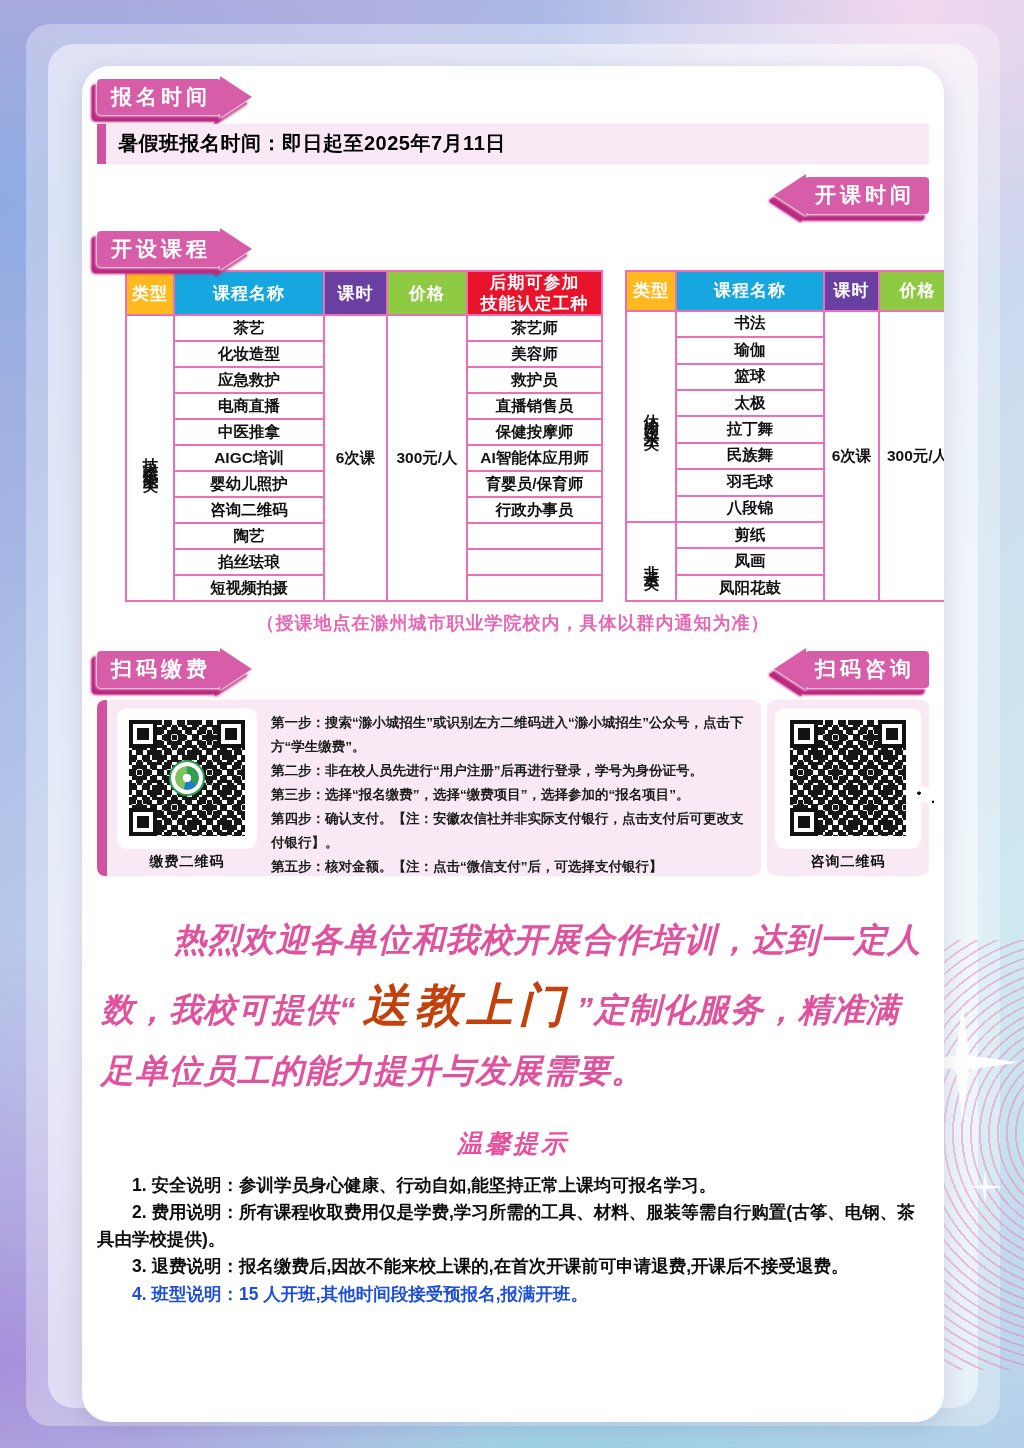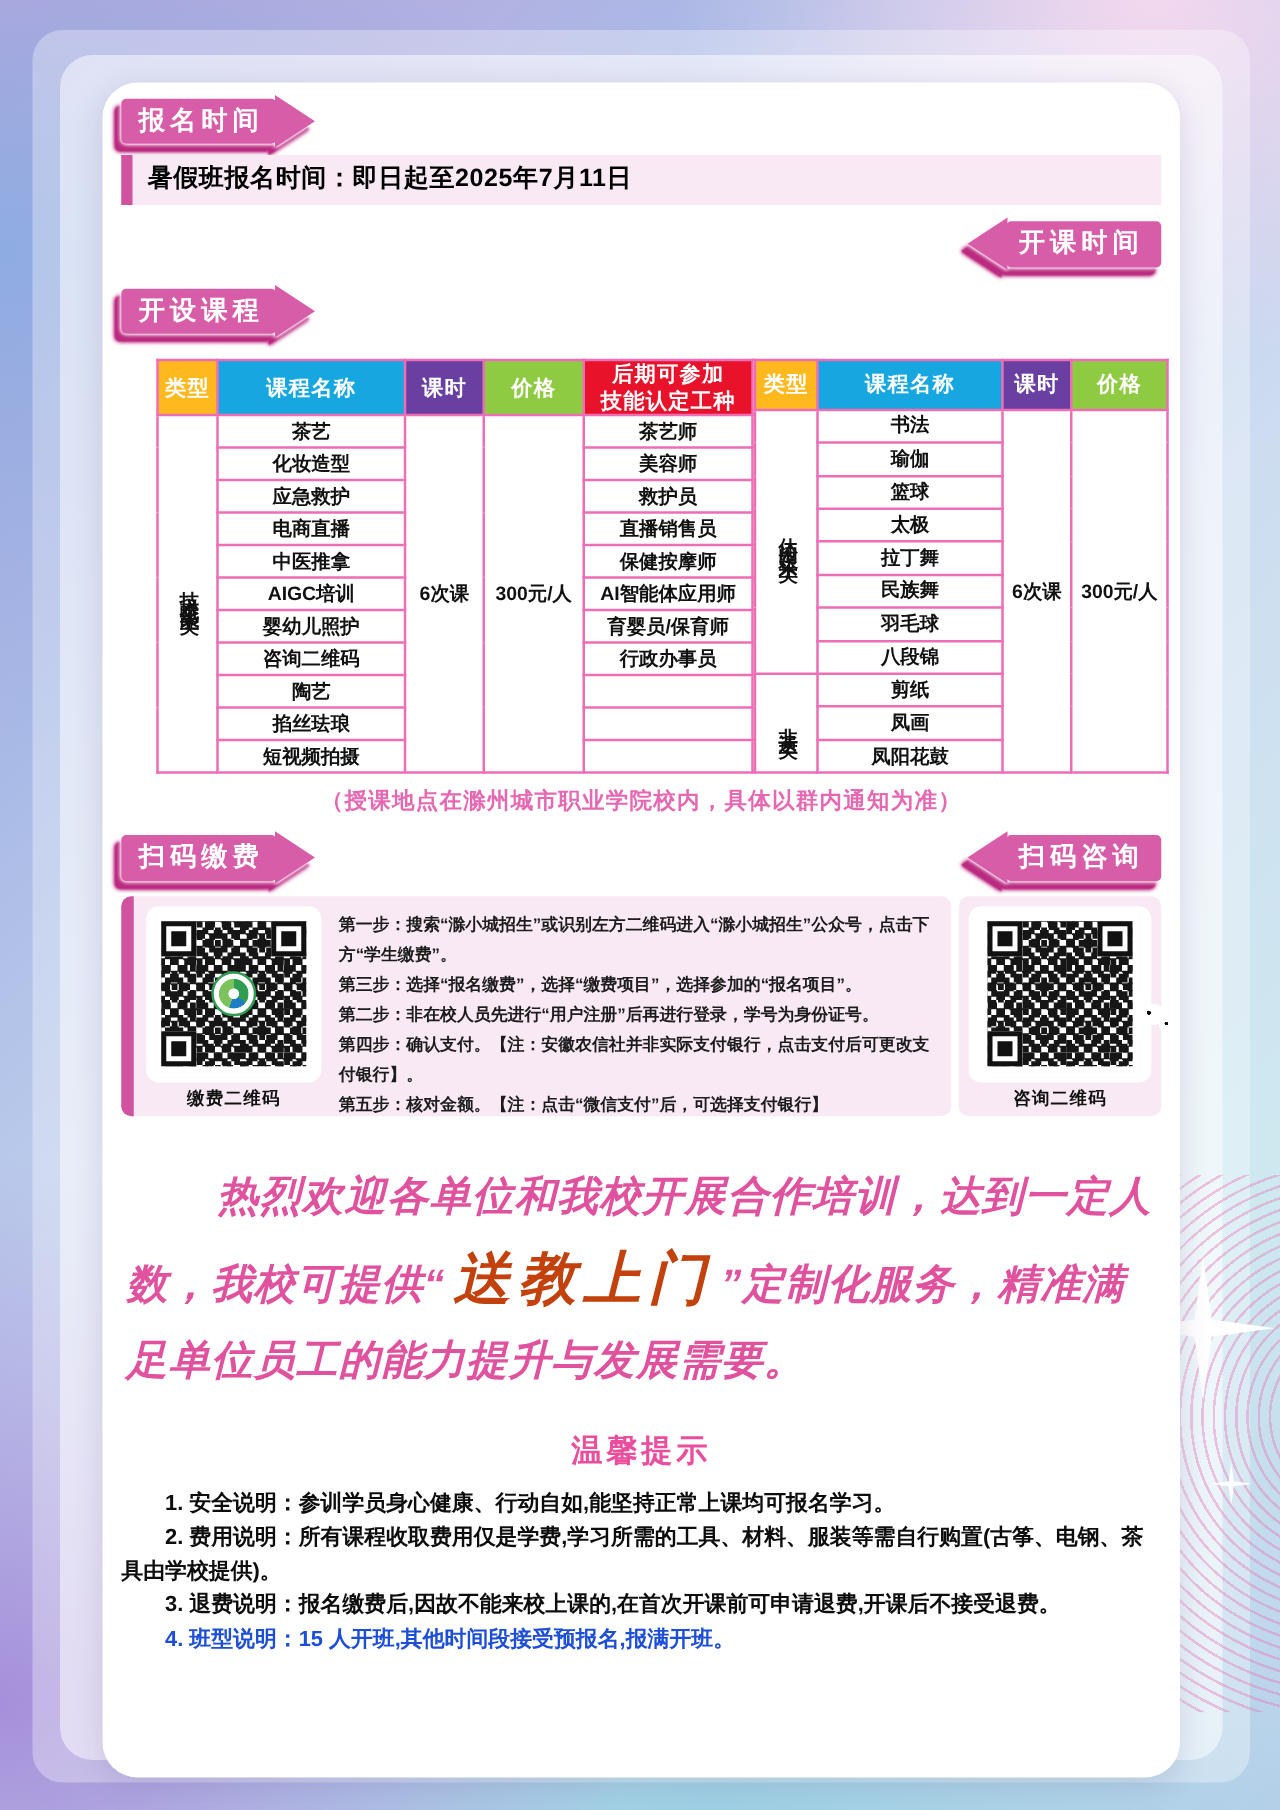--- a/index.html
+++ b/index.html
@@ -54,21 +54,21 @@
   .row-right { text-align:right; }
   .row-split { display:flex; justify-content:space-between; align-items:flex-start; }
 
   
   .strip { position:relative; background:#f8e9f4; padding:5px 16px 6px 21px; }
   .strip .accent { position:absolute; top:0; bottom:0; width:9px; background:#d153a0; }
   .accent-l { left:0; } .accent-r { right:0; }
   .strip p { font-size:20px; font-weight:700; color:#000; line-height:1.45; letter-spacing:.5px; }
 
   
-  .tables { display:flex; margin-top:20px;padding-left:28px; }
+  .tables { display:flex; gap:22px; margin-top:3px;padding-left:28px; }
   table.ctable { border-collapse:collapse; table-layout:fixed; }
   .ctable th, .ctable td { border:2px solid #ee6eb6; text-align:center; vertical-align:middle;
     padding:0 2px; color:#111; }
   .ctable thead tr { height:40px; }
   .ctable tbody tr { height:26px; }
   .ctable th { color:#fff; font-size:17px; font-weight:700; letter-spacing:1px; }
   .ctable td { font-size:15.5px; font-weight:700; }
   .h-type  { background:#ffb81e; }
   .h-name  { background:#16a7e0; }
   .h-hours { background:#6a3fa2; }
@@ -114,21 +114,21 @@
     font-weight:600; color:#1c1c1c; }
   .panel-consult { width:162px; padding-top:8px; text-align:center; }
   .panel-consult .qrbox { width:146px; height:141px; margin:0 auto; }
 
   
   .promo { margin:36px 4px 0; color:#e0519e; font-weight:700; font-style:italic;
     font-size:33px; line-height:1.67; letter-spacing:1px; text-indent:2.2em; }
   .promo .hl { color:#c2410c; font-size:46px; letter-spacing:6px; padding:0 6px;
     font-weight:800; }
   .tips-title { text-align:center; color:#ea4f9d; font-size:25px; font-weight:700;
-    letter-spacing:3px; margin-top:28px; }
+    font-style:italic; letter-spacing:3px; margin-top:28px; }
   .tips { margin-top:12px; }
   .tips p { font-size:17.5px; font-weight:700; line-height:1.56; text-indent:2em;
     color:#0d0d0d; }
   .tip-red, .tips .tip-red { color:#1d4ed8; }
 </style>
 </head>
 <body>
 
 <div class="frame-a"></div>
 <div class="frame-b"></div>
@@ -314,22 +314,22 @@
             <span class="finder f-bl"></span>
             <span class="qr-logo logo-green">
                 <span class="swirl"></span>
               </span>
           </div>
         </div>
         <div class="qr-label">缴费二维码</div>
       </div>
       <div class="steps">
         <p>第一步：搜索“滁小城招生”或识别左方二维码进入“滁小城招生”公众号，点击下方“学生缴费”。</p>
+        <p>第二步：非在校人员先进行“用户注册”后再进行登录，学号为身份证号。</p>
         <p>第三步：选择“报名缴费”，选择“缴费项目”，选择参加的“报名项目”。</p>
-        <p>第二步：非在校人员先进行“用户注册”后再进行登录，学号为身份证号。</p>
         <p>第四步：确认支付。【注：安徽农信社并非实际支付银行，点击支付后可更改支付银行】。</p>
         <p>第五步：核对金额。【注：点击“微信支付”后，可选择支付银行】</p>
       </div>
     </div>
 
     <div class="panel panel-consult">
       <div class="qrbox">
         <div class="qr">
           <span class="finder f-tl"></span>
           <span class="finder f-tr"></span>

